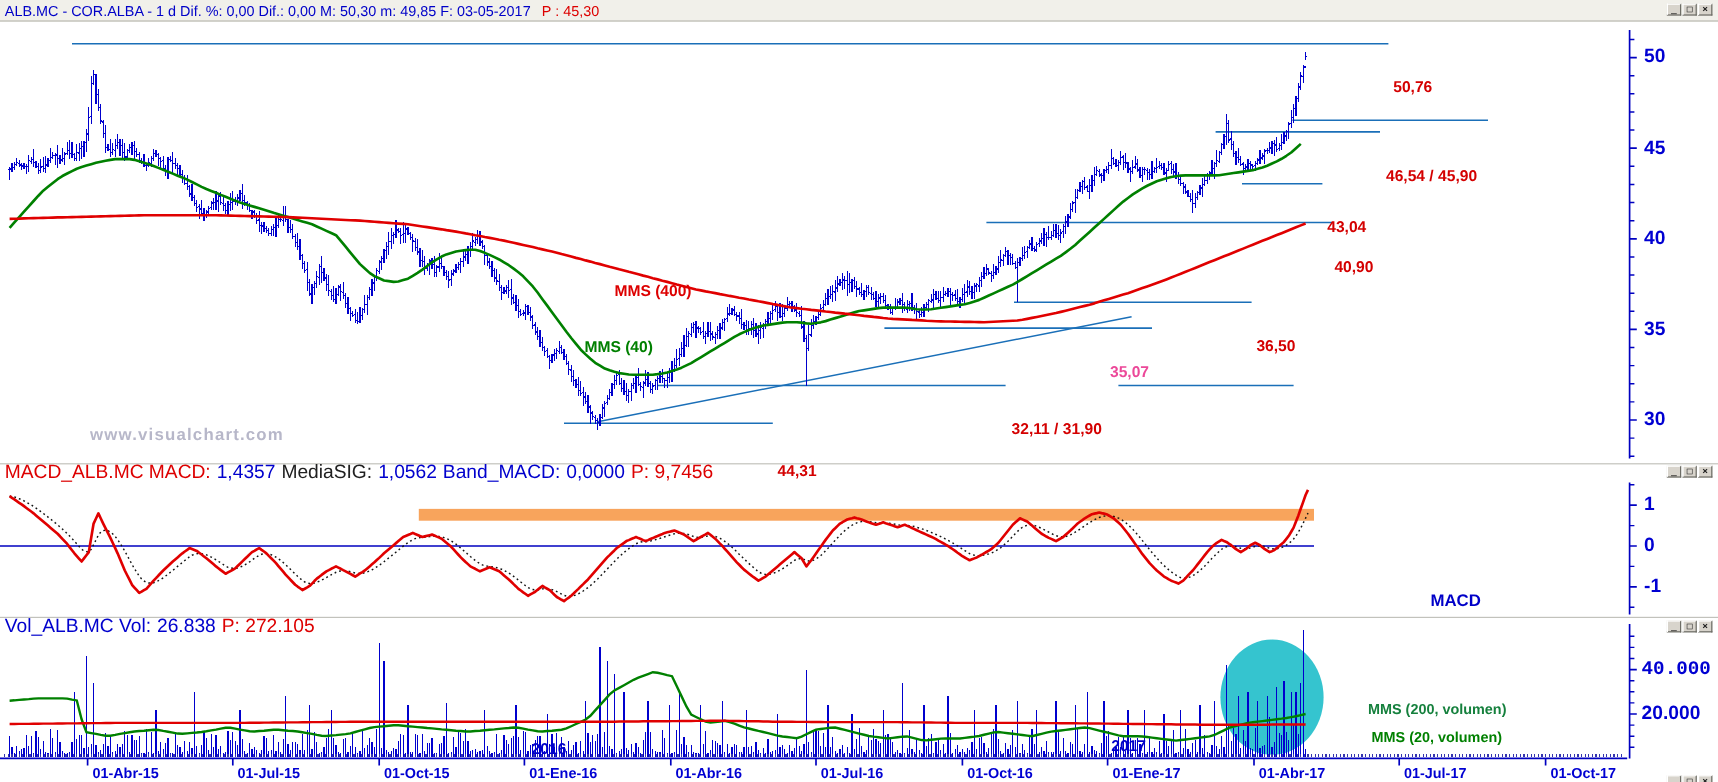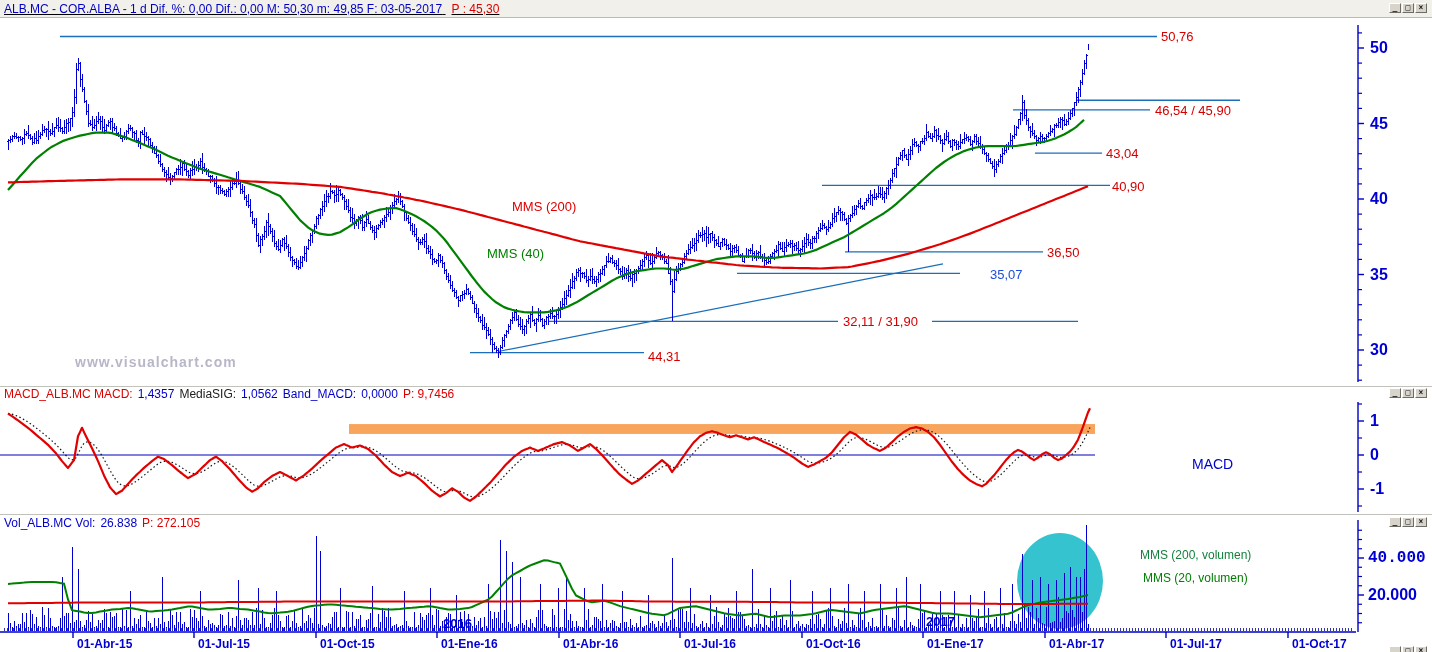--- a/index.html
+++ b/index.html
@@ -4,32 +4,32 @@
 <style>
   html,body{margin:0;padding:0;}
   body{
     width:1432px;height:652px;position:relative;overflow:hidden;background:#ffffff;
     font-family:"Liberation Sans", sans-serif;
   }
   .abs{position:absolute;}
   #titlebar{
     left:0;top:0;width:1432px;height:18px;background:#f1f0ea;
     border-bottom:1px solid #b9b9b2;font-size:12px;line-height:18px;
-    white-space:nowrap;z-index:4;padding-left:4px;box-sizing:border-box;text-decoration:underline;
+    white-space:nowrap;z-index:4;padding-left:4px;box-sizing:border-box;
   }
   .blue-txt{color:#0000c8;}
   .red-txt{color:#dd0000;}
   .panel-title{
-    font-size:12px;line-height:14px;white-space:nowrap;z-index:4;left:4px;
+    font-size:16px;line-height:14px;white-space:nowrap;z-index:4;left:4px;
   }
   .divider{left:0;width:1432px;height:1px;background:#c2c2bc;z-index:2;}
   #chart-svg{left:0;top:0;z-index:2;}
   .lbl{
-    position:absolute;font-weight:normal;font-size:13px;white-space:nowrap;
-    transform:translateY(-50%);z-index:3;
+    position:absolute;font-weight:bold;font-size:13px;white-space:nowrap;
+    transform:translateY(-50%);z-index:3;margin-top:36px;
   }
   .axis-lbl{
     position:absolute;font-weight:bold;font-size:16px;color:#0000d2;
     white-space:nowrap;transform:translateY(-50%);z-index:3;
   }
   .date-lbl{
     position:absolute;font-weight:bold;font-size:12px;color:#0000d2;
     white-space:nowrap;z-index:3;
   }
   .year-lbl{
@@ -148,24 +148,24 @@
     <line x1="1166" y1="632" x2="1166" y2="638" stroke="#0000c0" stroke-width="1.4"></line>
     <line x1="1288" y1="632" x2="1288" y2="638" stroke="#0000c0" stroke-width="1.4"></line>
   </svg>
 
 <div id="labels-layer">
     <div class="lbl" style="left: 1161px; top: 36px; color: rgb(212, 0, 0);">50,76</div>
     <div class="lbl" style="left: 1155px; top: 110px; color: rgb(212, 0, 0);">46,54 / 45,90</div>
     <div class="lbl" style="left: 1106px; top: 153px; color: rgb(212, 0, 0);">43,04</div>
     <div class="lbl" style="left: 1112px; top: 186px; color: rgb(212, 0, 0);">40,90</div>
     <div class="lbl" style="left: 1047px; top: 252px; color: rgb(212, 0, 0);">36,50</div>
-    <div class="lbl" style="left: 990px; top: 274px; color: #1d4ed8; text-align: right;">35,07</div>
+    <div class="lbl" style="left: 925px; top: 274px; color: #ec4899; text-align: right;">35,07</div>
     <div class="lbl" style="left: 843px; top: 321px; color: rgb(212, 0, 0);">32,11 / 31,90</div>
     <div class="lbl" style="left: 648px; top: 356px; color: rgb(212, 0, 0);">44,31</div>
-    <div class="lbl" style="left: 512px; top: 206px; color: rgb(221, 0, 0);">MMS (200)</div>
+    <div class="lbl" style="left: 512px; top: 206px; color: rgb(221, 0, 0);">MMS (400)</div>
     <div class="lbl" style="left: 487px; top: 253px; color: rgb(0, 128, 0);">MMS (40)</div>
     <div class="lbl" style="left: 1140px; top: 555px; color: #15803d; font-size: 12px;">MMS (200, volumen)</div>
     <div class="lbl" style="left: 1143px; top: 578px; color: rgb(0, 128, 0); font-size: 12px;">MMS (20, volumen)</div>
     <div class="year-lbl" style="left: 443px; top: 616px;">2016</div>
     <div class="year-lbl" style="left: 926px; top: 614px;">2017</div>
     <div class="lbl" style="left: 1152px; top: 464px; color: rgb(0, 0, 200); font-size: 14px; padding-left: 40px;">MACD</div>
     <div class="axis-lbl" style="left: 1370px; top: 48px;">50</div>
     <div class="axis-lbl" style="left: 1370px; top: 123.5px;">45</div>
     <div class="axis-lbl" style="left: 1370px; top: 199px;">40</div>
     <div class="axis-lbl" style="left: 1370px; top: 274.5px;">35</div>

